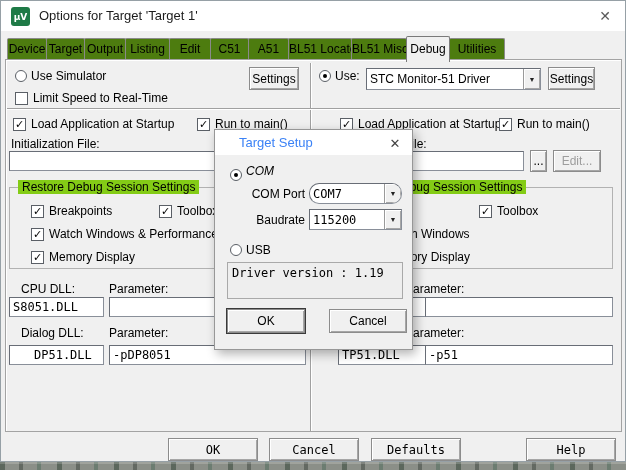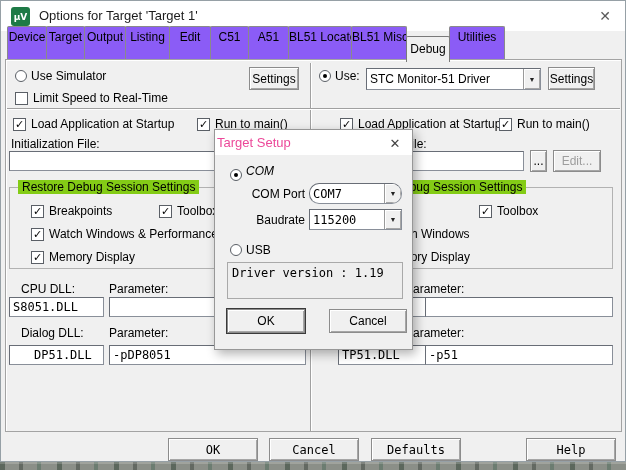--- a/index.html
+++ b/index.html
@@ -12,21 +12,21 @@
   #titlebar { position:absolute; left:0; top:0; width:100%; height:30px; background:#ffffff; }
   #app-icon { position:absolute; left:10px; top:6px; width:19px; height:19px; background:#1e7a46;
               border-radius:3px; color:#fff; font:bold 9px "DejaVu Sans",sans-serif;
               display:flex; align-items:center; justify-content:center; }
   #win-title { position:absolute; left:38px; top:7px; font-size:13px; color:#1c1c1c; white-space:nowrap; }
   #win-close { position:absolute; right:0; top:0; width:40px; height:30px; display:flex;
                align-items:center; justify-content:center; color:#5a5a5a; font-size:14px; cursor:default; }
 
   
   #tabstrip { position:absolute; left:6px; top:34px; height:25px; display:flex; align-items:flex-end; }
-  .tab { height:34px; background:#8b5cf6; border:1px solid #8a8a8a; border-bottom:none;
+  .tab { height:22px; background:#4d7c0f; border:1px solid #8a8a8a; border-bottom:none;
          border-radius:2px 2px 0 0; font-size:12px; text-align:center; line-height:21px;
          margin-right:-1px; white-space:nowrap; overflow:hidden; }
   .tab.active { height:26px; line-height:25px; margin-bottom:-2px; position:relative; z-index:5;
                 background:#f0f0f0; border-color:#7a7a7a; }
 
   
   #pane { position:absolute; left:4px; top:58px; width:617px; height:373px;
           border:1px solid #a3a3a3; box-shadow:inset 1px 1px 0 #ffffff; background:#f0f0f0; }
 
   .divider-h { position:absolute; height:2px; border-top:1px solid #a0a0a0; border-bottom:1px solid #fff; }
@@ -66,21 +66,21 @@
   .combo .arrow { width:17px; background:#f0f0f0; border-left:1px solid #9a9a9a;
                   box-shadow:inset 1px 1px 0 #fff, inset -1px -1px 0 #a6a6a6;
                   display:flex; align-items:center; justify-content:center;
                   font-size:7px; color:#222; }
 
   
   #tsetup { position:absolute; left:213px; top:128px; width:199px; height:221px;
             background:#f0f0f0; border:1px solid #979797; box-shadow:3px 4px 10px rgba(0,0,0,.30);
             z-index:10; }
   #ts-titlebar { position:absolute; left:0; top:0; width:100%; height:25px; background:#ffffff; }
-  #ts-title { position:absolute; left:2px; top:5px; font-size:13px; color:#ec4899; }
+  #ts-title { position:absolute; left:24px; top:5px; font-size:13px; color:#3b82f6; }
   #ts-close { position:absolute; right:6px; top:3px; width:22px; height:20px; display:flex;
               align-items:center; justify-content:center; color:#444; font-size:13px; }
   #ts-driverbox { position:absolute; left:12px; top:132px; width:176px; height:37px;
                   border:1px solid #a9a9a9; background:#eeeeee; }
   #ts-driverbox .txt { position:absolute; left:4px; top:3px; font:12px "DejaVu Sans Mono",monospace; }
 
   
   #footer-ok, #footer-cancel, #footer-defaults, #footer-help { height:23px; }
 
   

